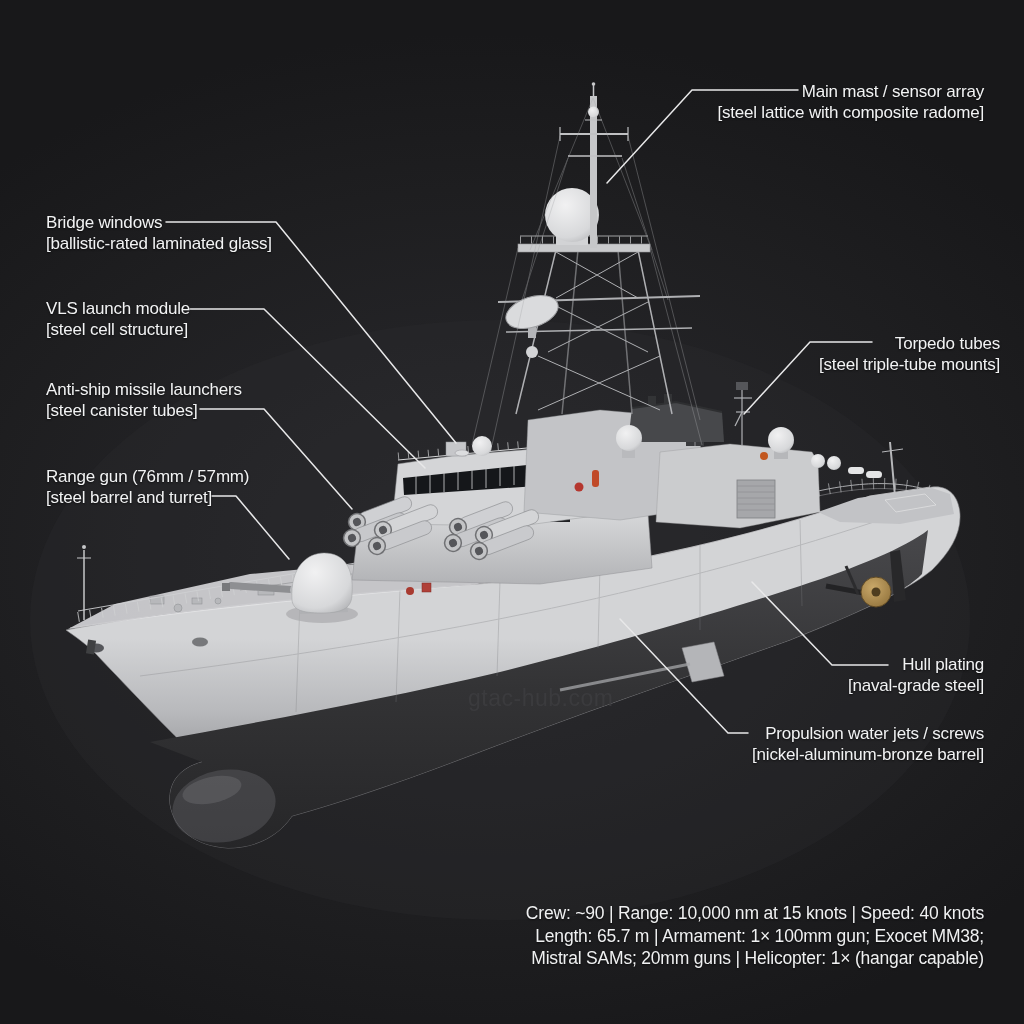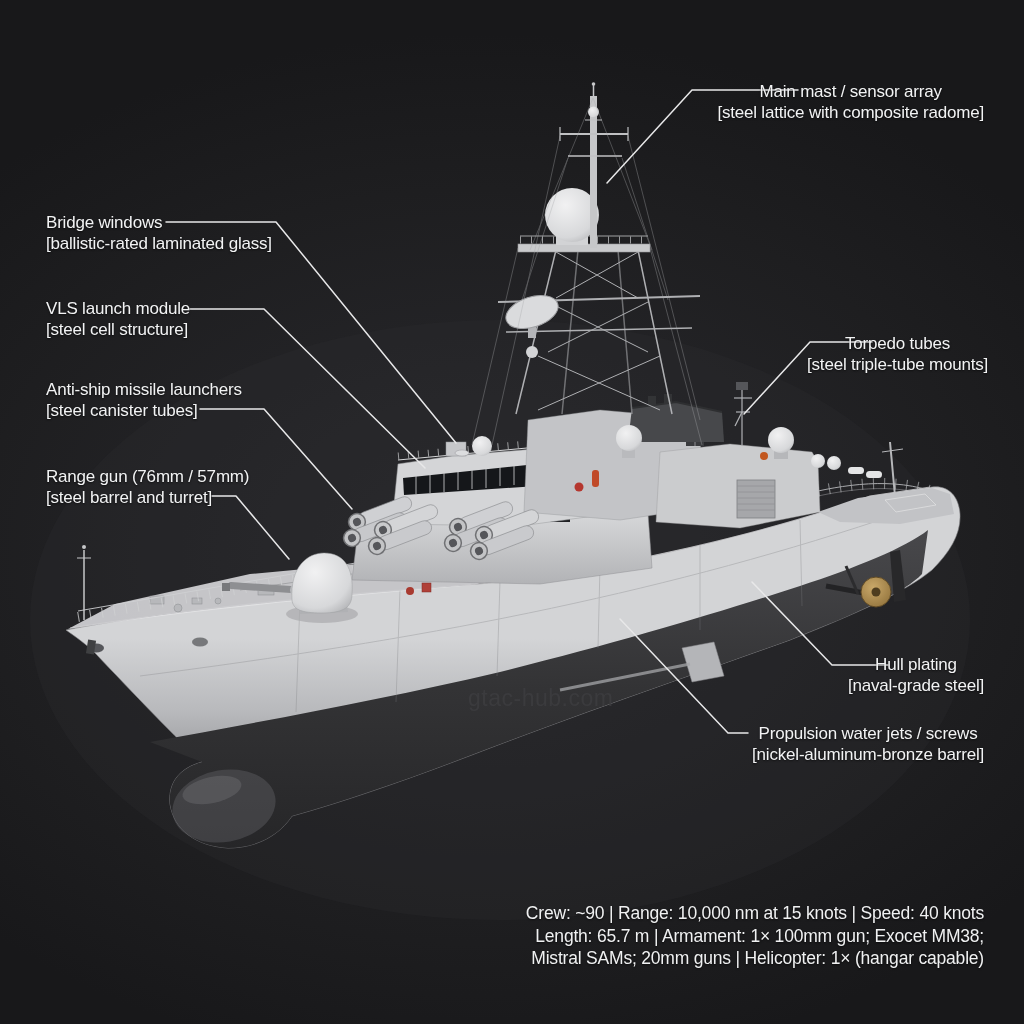--- a/index.html
+++ b/index.html
@@ -8,21 +8,21 @@
     background:
       radial-gradient(ellipse 720px 520px at 47% 54%, #2a2a2d 0%, #232326 42%, #1e1e20 70%, #18181a 100%);
     font-family:"Liberation Sans", sans-serif;
   }
   svg{position:absolute;inset:0;}
   .callout{
     position:absolute;color:#f2f3f4;white-space:nowrap;
     font-size:17px;line-height:21px;letter-spacing:-0.2px;
     text-shadow:0 1px 2px rgba(0,0,0,.6);
   }
-  .callout.right{text-align:center;}
+  .callout.right{text-align:right;}
   .c-title{font-weight:normal;}
   .c-detail{font-weight:normal;}
   .specs{
     position:absolute;right:40px;top:902px;text-align:right;color:#f0f1f2;
     font-size:17.5px;line-height:22.5px;letter-spacing:-0.2px;white-space:nowrap;
     text-shadow:0 1px 2px rgba(0,0,0,.6);
   }
   .watermark{
     position:absolute;left:468px;top:685px;color:#3c3c3f;font-size:23px;
     letter-spacing:0.5px;opacity:.9;
@@ -381,21 +381,21 @@
   <div class="callout" style="left:46px;top:379px">
     <div class="c-title">Anti-ship missile launchers</div>
     <div class="c-detail">[steel canister tubes]</div>
   </div>
 
   <div class="callout" style="left:46px;top:466px">
     <div class="c-title">Range gun (76mm / 57mm)</div>
     <div class="c-detail">[steel barrel and turret]</div>
   </div>
 
-  <div class="callout right" style="right:36px;top:333px">
+  <div class="callout right" style="right:24px;top:333px">
     <div class="c-title">Torpedo tubes</div>
     <div class="c-detail">[steel triple-tube mounts]</div>
   </div>
 
   <div class="callout right" style="right:40px;top:654px">
     <div class="c-title">Hull plating</div>
     <div class="c-detail">[naval-grade steel]</div>
   </div>
 
   <div class="callout right" style="right:40px;top:723px">

